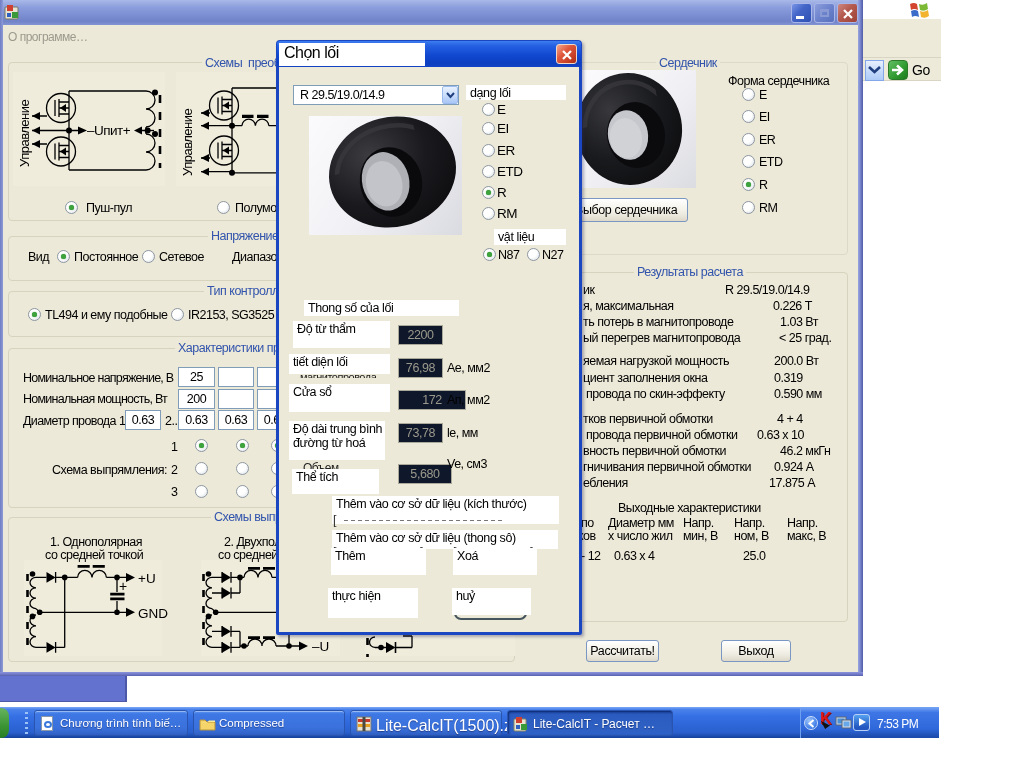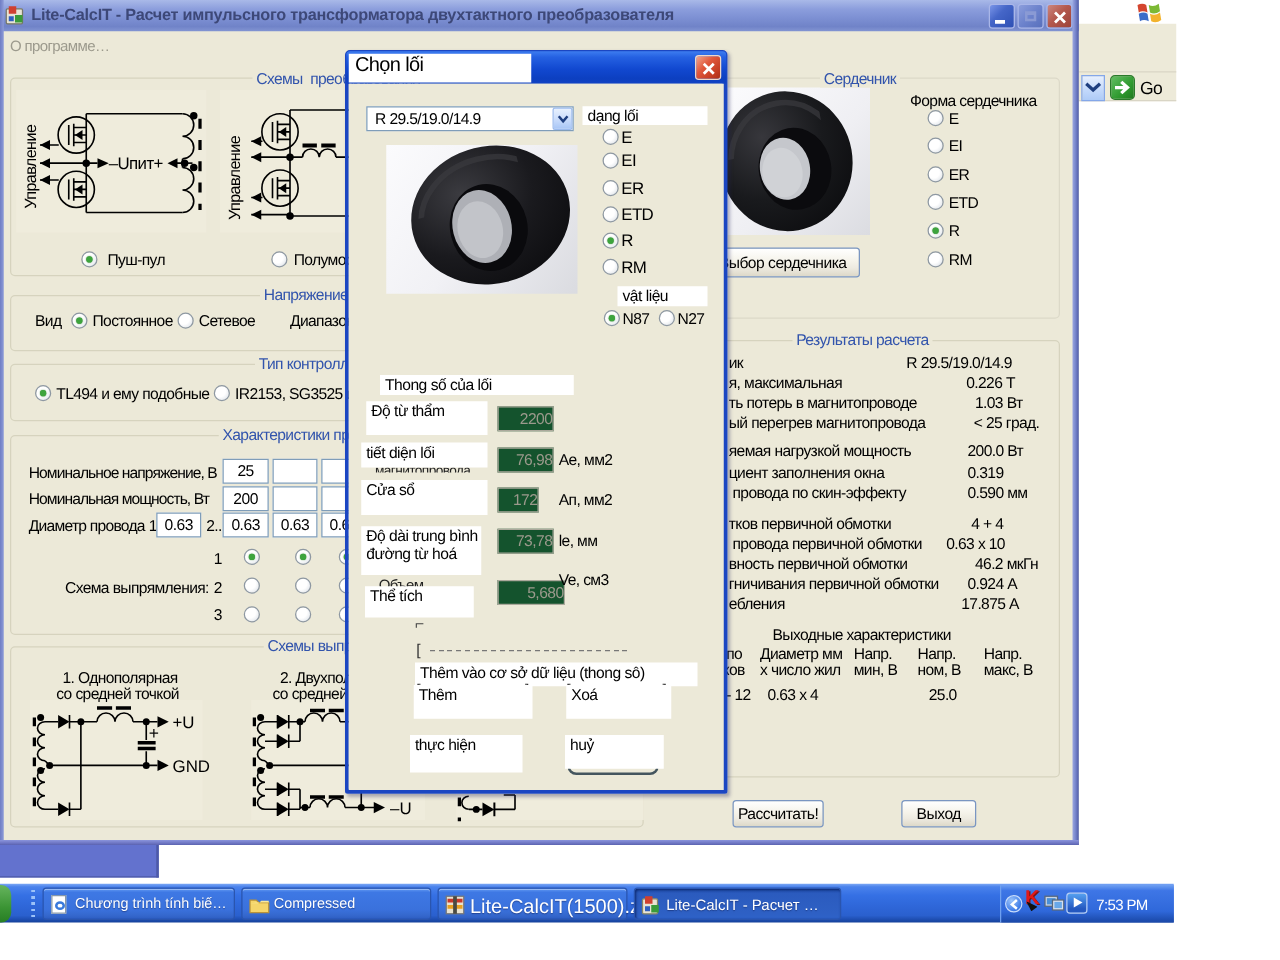--- a/index.html
+++ b/index.html
@@ -4,21 +4,21 @@
 html,body{margin:0;padding:0;width:1024px;height:768px;background:#fff;overflow:hidden}
 *{box-sizing:border-box}
 body{font-family:"Liberation Sans",sans-serif;position:relative}
 .ab{position:absolute}
 .t{position:absolute;white-space:nowrap;font-size:12.5px;letter-spacing:-0.5px;color:#000;line-height:14px}
 .gray{color:#9C9A8D}
 .gb{position:absolute;border:1px solid #D6D3BE;border-radius:4px}
 .gt{position:absolute;white-space:nowrap;font-size:12.5px;letter-spacing:-0.5px;color:#3254AC;background:#ECE9D8;padding:0 3px;line-height:14px}
 .wl{position:absolute;background:#fff;color:#000;font-size:12.5px;letter-spacing:-0.4px;white-space:nowrap;padding:1px 0 0 4px;line-height:14px}
 .tb{position:absolute;background:#fff;border:1px solid #7F9DB9;font-size:12.5px;letter-spacing:-0.4px;color:#000;text-align:center;line-height:18px}
-.dtb{position:absolute;background:#14532d;border:1px solid #ABA99C;font-size:12.5px;letter-spacing:-0.4px;color:#9B998C;text-align:right;line-height:18px}
+.dtb{position:absolute;background:#0f172a;border:1px solid #ABA99C;font-size:12.5px;letter-spacing:-0.4px;color:#9B998C;text-align:center;line-height:18px}
 .rad{position:absolute;width:13px;height:13px;border-radius:50%;border:1px solid #8E98A2;background:radial-gradient(circle at 35% 35%,#fff 45%,#DDE2E8 90%,#C8CED6)}
 .rad.on::after{content:"";position:absolute;left:3px;top:3px;width:5px;height:5px;border-radius:50%;background:#3DA43D;box-shadow:0 0 1px #2A7A2A}
 .btn{position:absolute;background:linear-gradient(180deg,#FFFFFF 0%,#F5F3EA 45%,#EDEAE0 70%,#DDD8C8 100%);border:1px solid #7A96C2;border-radius:3px;font-size:12.5px;letter-spacing:-0.4px;color:#000;text-align:center;white-space:nowrap}
 svg{position:absolute;overflow:visible}
 </style></head>
 <body>
 
 <div class="ab" style="left:861px;top:0;width:163px;height:19px;background:#fff"></div>
 <svg class="ab" style="left:908px;top:1px" width="30" height="18" viewBox="0 0 30 18">
  <path d="M2 3 Q6 1 9 3 L10 9 Q6 7 3 9 Z" fill="#D4452F"></path>
@@ -92,21 +92,20 @@
 <div class="t" style="left:877px;top:717px;font-size:12px;color:#fff">7:53 PM</div>
 
 <div class="ab" style="left:0;top:0;width:863px;height:676px;background:#ECE9D8">
  <div class="ab" style="left:0;top:0;width:863px;height:25px;background:linear-gradient(180deg,#A9B9E8 0%,#8B9DDC 30%,#7E91D4 55%,#7083C8 85%,#8294D2 100%)"></div>
  <svg class="ab" style="left:4px;top:4px" width="16" height="16" viewBox="0 0 16 16">
   <rect x="1" y="3" width="13" height="12" rx="1" fill="#E8E4D4" stroke="#776"></rect>
   <rect x="3" y="1" width="6" height="6" fill="#D04030"></rect>
       <rect x="8" y="8" width="6" height="6" fill="#3A9A3A"></rect>
   <rect x="3" y="9" width="4" height="4" fill="#3060C0"></rect>
     </svg>
- <div class="t" style="left:25px;top:5px;font-size:13px;font-weight:bold;letter-spacing:-0.2px;color:#3D4878">Lite-CalcIT - Расчет импульсного трансформатора двухтактного преобразователя</div>
  <div class="ab" style="left:791px;top:3px;width:21px;height:20px;border-radius:3px;background:linear-gradient(135deg,#7A95E8 0%,#4566C8 40%,#2E50B4 100%);border:1px solid #A9B6E8">
       <div class="ab" style="left:4px;top:12px;width:8px;height:3px;background:#fff"></div>
     </div>
  <div class="ab" style="left:814px;top:3px;width:21px;height:20px;border-radius:3px;background:linear-gradient(135deg,#8C9EDC 0%,#6C82CC 50%,#5870BC 100%);border:1px solid #A9B6E8">
       <div class="ab" style="left:5px;top:5px;width:9px;height:8px;border:2px solid #8A9AD4;border-top-width:3px"></div>
     </div>
  <div class="ab" style="left:837px;top:3px;width:21px;height:20px;border-radius:3px;background:linear-gradient(135deg,#CC8880 0%,#B4594E 45%,#9C4238 100%);border:1px solid #A9B6E8">
   <svg class="ab" style="left:4px;top:4px" width="12" height="12" viewBox="0 0 12 12">
         <path d="M2 2 L10 10 M10 2 L2 10" stroke="#fff" stroke-width="2.2"></path>
       </svg>
@@ -396,21 +395,21 @@
  <div class="t" style="left:787px;top:516px">Напр.</div>
  <div class="t" style="left:578px;top:529px">ков</div>
  <div class="t" style="left:608px;top:529px">х число жил</div>
  <div class="t" style="left:683px;top:529px">мин, В</div>
  <div class="t" style="left:734px;top:529px">ном, В</div>
  <div class="t" style="left:787px;top:529px">макс, В</div>
  <div class="t" style="left:581px;top:549px">- 12</div>
  <div class="t" style="left:614px;top:549px">0.63 x 4</div>
  <div class="t" style="left:743px;top:549px">25.0</div>
  <div class="btn" style="left:586px;top:640px;width:73px;height:22px;line-height:20px">Рассчитать!</div>
- <div class="btn" style="left:721px;top:640px;width:60px;height:22px;line-height:20px">Выход</div>
+ <div class="btn" style="left:721px;top:640px;width:70px;height:22px;line-height:20px">Выход</div>
  </div>
 
 <div class="ab" style="left:276px;top:40px;width:306px;height:595px;z-index:50">
  <div class="ab" style="left:0;top:0;width:306px;height:595px;border-style:solid;border-color:#1B46C2;border-width:3px 4px 4px 3px;border-radius:4px 4px 2px 2px;box-shadow:2px 2px 3px rgba(40,40,90,.35)"></div>
  <div class="ab" style="left:1px;top:1px;width:304px;height:26px;border-radius:3px 3px 0 0;background:linear-gradient(180deg,#3D7DF0 0%,#2561E2 18%,#1148D0 55%,#0C3FC0 85%,#1243C4 100%)"></div>
  <div class="ab" style="left:3px;top:3px;width:146px;height:23px;background:#fff"></div>
  <div class="t" style="left:8px;top:6px;font-size:16px">Chọn lối</div>
  <div class="ab" style="left:280px;top:4px;width:21px;height:20px;border-radius:3px;background:linear-gradient(135deg,#F2A78E 0%,#E0583C 40%,#C23A20 80%,#A83018 100%);border:1px solid #F0D8C8">
   <svg class="ab" style="left:4px;top:4px" width="12" height="12" viewBox="0 0 12 12">
         <path d="M2 2 L10 10 M10 2 L2 10" stroke="#fff" stroke-width="2.2"></path>
@@ -468,31 +467,32 @@
  </svg>
 
  <div class="wl" style="left:28px;top:260px;width:155px;height:16px">Thong số của lối</div>
  <div class="wl" style="left:17px;top:281px;width:97px;height:27px">Độ từ thẩm</div>
  <div class="dtb" style="left:122px;top:285px;width:45px;height:20px">2200</div>
  <div class="t" style="left:24px;top:330px;font-size:11px;color:#222;clip-path:inset(0 0 6px 0)">магнитопровода</div>
  <div class="wl" style="left:13px;top:314px;width:101px;height:20px">tiết diện lối</div>
  <div class="dtb" style="left:122px;top:318px;width:45px;height:20px">76,98</div>
  <div class="t" style="left:171px;top:321px">Ae, мм2</div>
  <div class="wl" style="left:13px;top:344px;width:101px;height:28px">Cửa sổ</div>
- <div class="dtb" style="left:122px;top:350px;width:33px;height:20px">172</div>
+ <div class="dtb" style="left:122px;top:350px;width:68px;height:20px">172</div>
  <div class="t" style="left:171px;top:353px">Aп, мм2</div>
  <div class="wl" style="left:13px;top:381px;width:96px;height:39px">Độ dài trung bình<br>đường từ hoá</div>
  <div class="dtb" style="left:122px;top:383px;width:45px;height:20px">73,78</div>
  <div class="t" style="left:171px;top:386px">le, мм</div>
  <div class="dtb" style="left:122px;top:424px;width:54px;height:20px">5,680</div>
  <div class="t" style="left:171px;top:417px">Ve, см3</div>
  <div class="t" style="left:27px;top:421px;font-size:12px;color:#222;clip-path:inset(0 0 5px 0)">Объем</div>
  <div class="wl" style="left:16px;top:429px;width:87px;height:25px">Thể tích</div>
 
  <div class="t" style="left:56px;top:452px;color:#444">⌐</div>
+ <div class="wl" style="left:56px;top:456px;width:227px;height:28px">Thêm vào cơ sở dữ liệu (kích thước)</div>
  <div class="t" style="left:57px;top:473px;color:#333">[</div>
  <div class="ab" style="left:68px;top:480px;width:160px;height:1px;background-image:repeating-linear-gradient(90deg,#777 0 4px,transparent 4px 7px)"></div>
  <div class="wl" style="left:56px;top:490px;width:226px;height:19px">Thêm vào cơ sở dữ liệu (thong sô)</div>
  <div class="t" style="left:57px;top:505px;color:#333">[</div>
     <div class="t" style="left:144px;top:505px;color:#333">]</div>
  <div class="t" style="left:177px;top:505px;color:#333">[</div>
     <div class="t" style="left:254px;top:505px;color:#333">]</div>
  <div class="wl" style="left:55px;top:508px;width:95px;height:27px">Thêm</div>
  <div class="wl" style="left:177px;top:508px;width:84px;height:27px">Xoá</div>
  <div class="wl" style="left:52px;top:548px;width:90px;height:30px">thực hiện</div>

